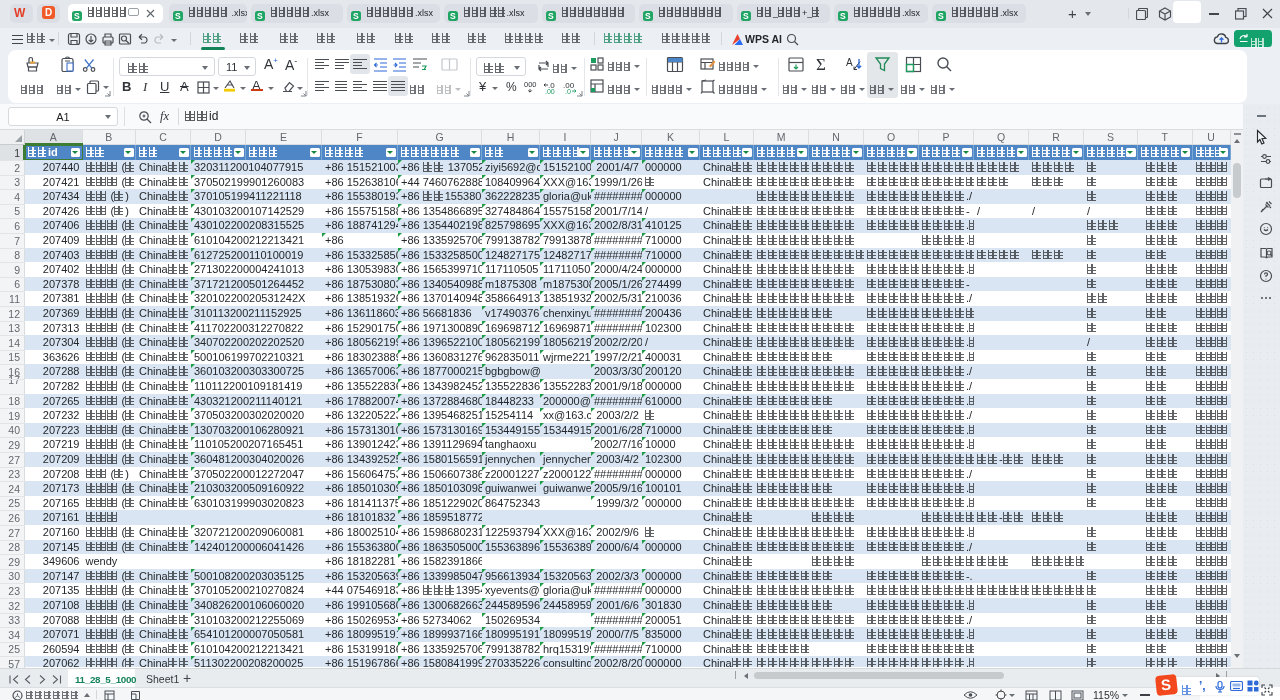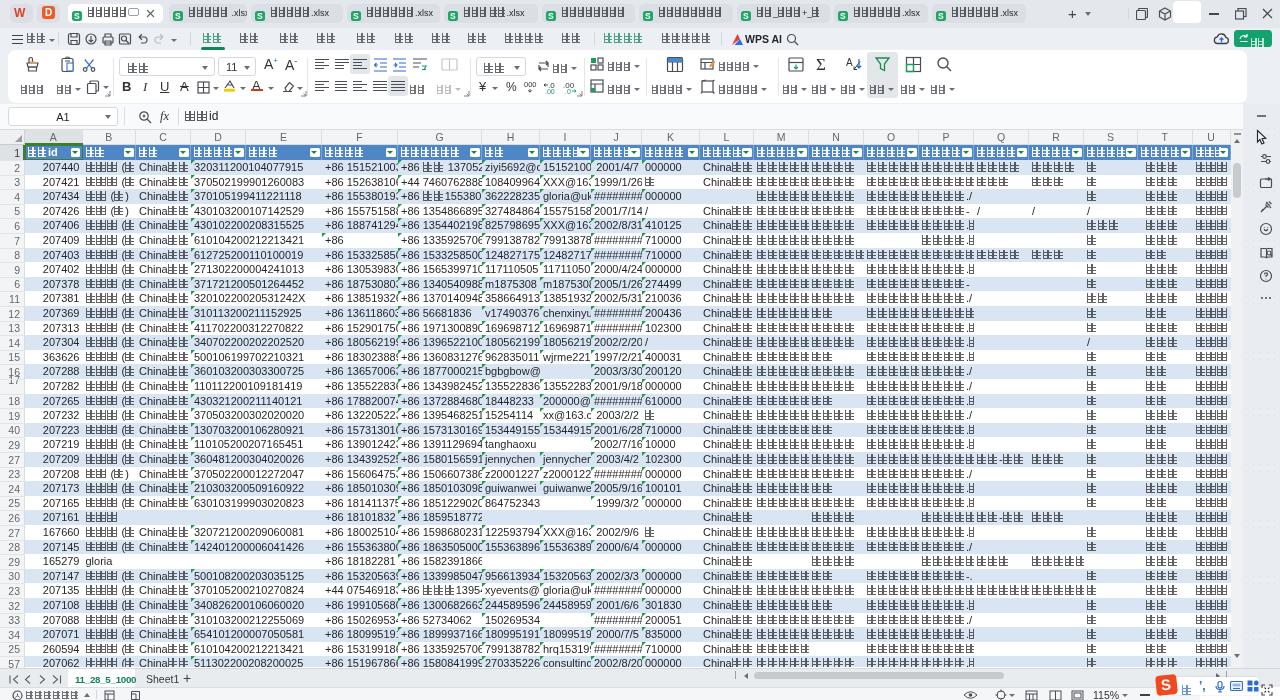--- a/index.html
+++ b/index.html
@@ -1036,21 +1036,21 @@
 <div class="c" style="left:373px;width:84px;line-height:14.6px;padding-left:3px">+86 18595187726<span class="tri"></span></div>
 <div class="c" style="left:675px;width:54px;line-height:14.6px;padding-left:3px">China<i class="z" style="width:9.2px;margin-right:1.8px"></i><i class="z" style="width:9.2px;margin-right:1.8px"></i></div>
 <div class="c" style="left:784px;width:55px;line-height:14.6px;padding-left:3px"><i class="z" style="width:9.2px;margin-right:1.8px"></i><i class="z" style="width:9.2px;margin-right:1.8px"></i><i class="z" style="width:9.2px;margin-right:1.8px"></i><i class="z" style="width:9.2px;margin-right:1.8px"></i></div>
 <div class="c" style="left:894px;width:55px;line-height:14.6px;padding-left:3px"><i class="z" style="width:9.2px;margin-right:1.8px"></i><i class="z" style="width:9.2px;margin-right:1.8px"></i><i class="z" style="width:9.2px;margin-right:1.8px"></i><i class="z" style="width:9.2px;margin-right:1.8px"></i><i class="z" style="width:9.2px;margin-right:1.8px"></i></div>
 <div class="c" style="left:949px;width:55px;line-height:14.6px;padding-left:3px"><i class="z" style="width:9.2px;margin-right:1.8px"></i><i class="z" style="width:9.2px;margin-right:1.8px"></i>-<i class="z" style="width:9.2px;margin-right:1.8px"></i><i class="z" style="width:9.2px;margin-right:1.8px"></i></div>
 <div class="c" style="left:1004px;width:55px;line-height:14.6px;padding-left:3px"><i class="z" style="width:9.2px;margin-right:1.8px"></i><i class="z" style="width:9.2px;margin-right:1.8px"></i><i class="z" style="width:9.2px;margin-right:1.8px"></i></div>
 <div class="c" style="left:1113px;width:54.5px;line-height:14.6px;padding-left:8px"><i class="z" style="width:9.2px;margin-right:1.8px"></i><i class="z" style="width:9.2px;margin-right:1.8px"></i><i class="z" style="width:9.2px;margin-right:1.8px"></i></div>
 <div class="c" style="left:1167.5px;width:38.0px;line-height:14.6px;padding-left:3px"><i class="z" style="width:9.2px;margin-right:1.8px"></i><i class="z" style="width:9.2px;margin-right:1.8px"></i><i class="z" style="width:9.2px;margin-right:1.8px"></i></div>
 </div>
 <div class="row" style="top:380.0px;height:14.6px;background:#fff">
-<div class="c num" style="left:0px;width:57.5px;line-height:14.6px;padding-left:3px">167660</div>
+<div class="c num" style="left:0px;width:57.5px;line-height:14.6px;padding-left:3px">207160</div>
 <div class="c" style="left:57.5px;width:53.5px;line-height:14.6px;padding-left:3px"><i class="z" style="width:9.2px;margin-right:1.8px"></i><i class="z" style="width:9.2px;margin-right:1.8px"></i><i class="z" style="width:9.2px;margin-right:1.8px"></i> (<i class="z" style="width:9.2px;margin-right:1.8px"></i></div>
 <div class="c" style="left:111px;width:55px;line-height:14.6px;padding-left:3px">China<i class="z" style="width:9.2px;margin-right:1.8px"></i><i class="z" style="width:9.2px;margin-right:1.8px"></i></div>
 <div class="c" style="left:166px;width:131px;line-height:14.6px">320721200209060081<span class="tri"></span></div>
 <div class="c" style="left:297px;width:76px;line-height:14.6px;padding-left:3px">+86 180025104</div>
 <div class="c" style="left:373px;width:84px;line-height:14.6px;padding-left:3px">+86 15986802314<span class="tri"></span></div>
 <div class="c" style="left:457px;width:58px;line-height:14.6px;padding-left:3px">122593794<span class="tri"></span></div>
 <div class="c" style="left:515px;width:51px;line-height:14.6px;padding-left:3px">XXX@163.<span class="tri"></span></div>
 <div class="c num" style="left:566px;width:51px;line-height:14.6px;padding-left:3px">2002/9/6<span class="tri"></span></div>
 <div class="c" style="left:617px;width:58px;line-height:14.6px;padding-left:3px"><i class="z" style="width:9.2px;margin-right:1.8px"></i></div>
 <div class="c" style="left:675px;width:54px;line-height:14.6px;padding-left:3px">China<i class="z" style="width:9.2px;margin-right:1.8px"></i><i class="z" style="width:9.2px;margin-right:1.8px"></i></div>
@@ -1076,22 +1076,22 @@
 <div class="c" style="left:675px;width:54px;line-height:14.6px;padding-left:3px">China<i class="z" style="width:9.2px;margin-right:1.8px"></i><i class="z" style="width:9.2px;margin-right:1.8px"></i></div>
 <div class="c" style="left:729px;width:55px;line-height:14.6px;padding-left:3px"><i class="z" style="width:9.2px;margin-right:1.8px"></i><i class="z" style="width:9.2px;margin-right:1.8px"></i><i class="z" style="width:9.2px;margin-right:1.8px"></i><i class="z" style="width:9.2px;margin-right:1.8px"></i><i class="z" style="width:9.2px;margin-right:1.8px"></i></div>
 <div class="c" style="left:784px;width:55px;line-height:14.6px;padding-left:3px"><i class="z" style="width:9.2px;margin-right:1.8px"></i><i class="z" style="width:9.2px;margin-right:1.8px"></i><i class="z" style="width:9.2px;margin-right:1.8px"></i><i class="z" style="width:9.2px;margin-right:1.8px"></i></div>
 <div class="c" style="left:839px;width:55px;line-height:14.6px;padding-left:3px"><i class="z" style="width:9.2px;margin-right:1.8px"></i><i class="z" style="width:9.2px;margin-right:1.8px"></i><i class="z" style="width:9.2px;margin-right:1.8px"></i><i class="z" style="width:9.2px;margin-right:1.8px"></i><i class="z" style="width:9.2px;margin-right:1.8px"></i></div>
 <div class="c" style="left:894px;width:55px;line-height:14.6px;padding-left:3px"><i class="z" style="width:9.2px;margin-right:1.8px"></i><i class="z" style="width:9.2px;margin-right:1.8px"></i><i class="z" style="width:9.2px;margin-right:1.8px"></i><i class="z" style="width:9.2px;margin-right:1.8px"></i>./</div>
 <div class="c" style="left:1059px;width:54px;line-height:14.6px;padding-left:3px"><i class="z" style="width:9.2px;margin-right:1.8px"></i></div>
 <div class="c" style="left:1113px;width:54.5px;line-height:14.6px;padding-left:8px"><i class="z" style="width:9.2px;margin-right:1.8px"></i><i class="z" style="width:9.2px;margin-right:1.8px"></i></div>
 <div class="c" style="left:1167.5px;width:38.0px;line-height:14.6px;padding-left:3px"><i class="z" style="width:9.2px;margin-right:1.8px"></i><i class="z" style="width:9.2px;margin-right:1.8px"></i><i class="z" style="width:9.2px;margin-right:1.8px"></i></div>
 </div>
 <div class="row" style="top:409.2px;height:14.6px;background:#fff">
-<div class="c num" style="left:0px;width:57.5px;line-height:14.6px;padding-left:3px">165279</div>
-<div class="c" style="left:57.5px;width:53.5px;line-height:14.6px;padding-left:3px">gloria</div>
+<div class="c num" style="left:0px;width:57.5px;line-height:14.6px;padding-left:3px">349606</div>
+<div class="c" style="left:57.5px;width:53.5px;line-height:14.6px;padding-left:3px">wendy</div>
 <div class="c" style="left:297px;width:76px;line-height:14.6px;padding-left:3px">+86 18182281</div>
 <div class="c" style="left:373px;width:84px;line-height:14.6px;padding-left:3px">+86 15823918663<span class="tri"></span></div>
 <div class="c" style="left:675px;width:54px;line-height:14.6px;padding-left:3px">China<i class="z" style="width:9.2px;margin-right:1.8px"></i><i class="z" style="width:9.2px;margin-right:1.8px"></i></div>
 <div class="c" style="left:784px;width:55px;line-height:14.6px;padding-left:3px"><i class="z" style="width:9.2px;margin-right:1.8px"></i><i class="z" style="width:9.2px;margin-right:1.8px"></i><i class="z" style="width:9.2px;margin-right:1.8px"></i><i class="z" style="width:9.2px;margin-right:1.8px"></i></div>
 <div class="c" style="left:894px;width:55px;line-height:14.6px;padding-left:3px"><i class="z" style="width:9.2px;margin-right:1.8px"></i><i class="z" style="width:9.2px;margin-right:1.8px"></i><i class="z" style="width:9.2px;margin-right:1.8px"></i><i class="z" style="width:9.2px;margin-right:1.8px"></i><i class="z" style="width:9.2px;margin-right:1.8px"></i></div>
 <div class="c" style="left:949px;width:55px;line-height:14.6px;padding-left:3px"><i class="z" style="width:9.2px;margin-right:1.8px"></i><i class="z" style="width:9.2px;margin-right:1.8px"></i><i class="z" style="width:9.2px;margin-right:1.8px"></i></div>
 <div class="c" style="left:1004px;width:55px;line-height:14.6px;padding-left:3px"><i class="z" style="width:9.2px;margin-right:1.8px"></i><i class="z" style="width:9.2px;margin-right:1.8px"></i><i class="z" style="width:9.2px;margin-right:1.8px"></i><i class="z" style="width:9.2px;margin-right:1.8px"></i><i class="z" style="width:9.2px;margin-right:1.8px"></i></div>
 <div class="c" style="left:1113px;width:54.5px;line-height:14.6px;padding-left:8px"><i class="z" style="width:9.2px;margin-right:1.8px"></i><i class="z" style="width:9.2px;margin-right:1.8px"></i><i class="z" style="width:9.2px;margin-right:1.8px"></i></div>
 <div class="c" style="left:1167.5px;width:38.0px;line-height:14.6px;padding-left:3px"><i class="z" style="width:9.2px;margin-right:1.8px"></i><i class="z" style="width:9.2px;margin-right:1.8px"></i><i class="z" style="width:9.2px;margin-right:1.8px"></i></div>
 </div>

